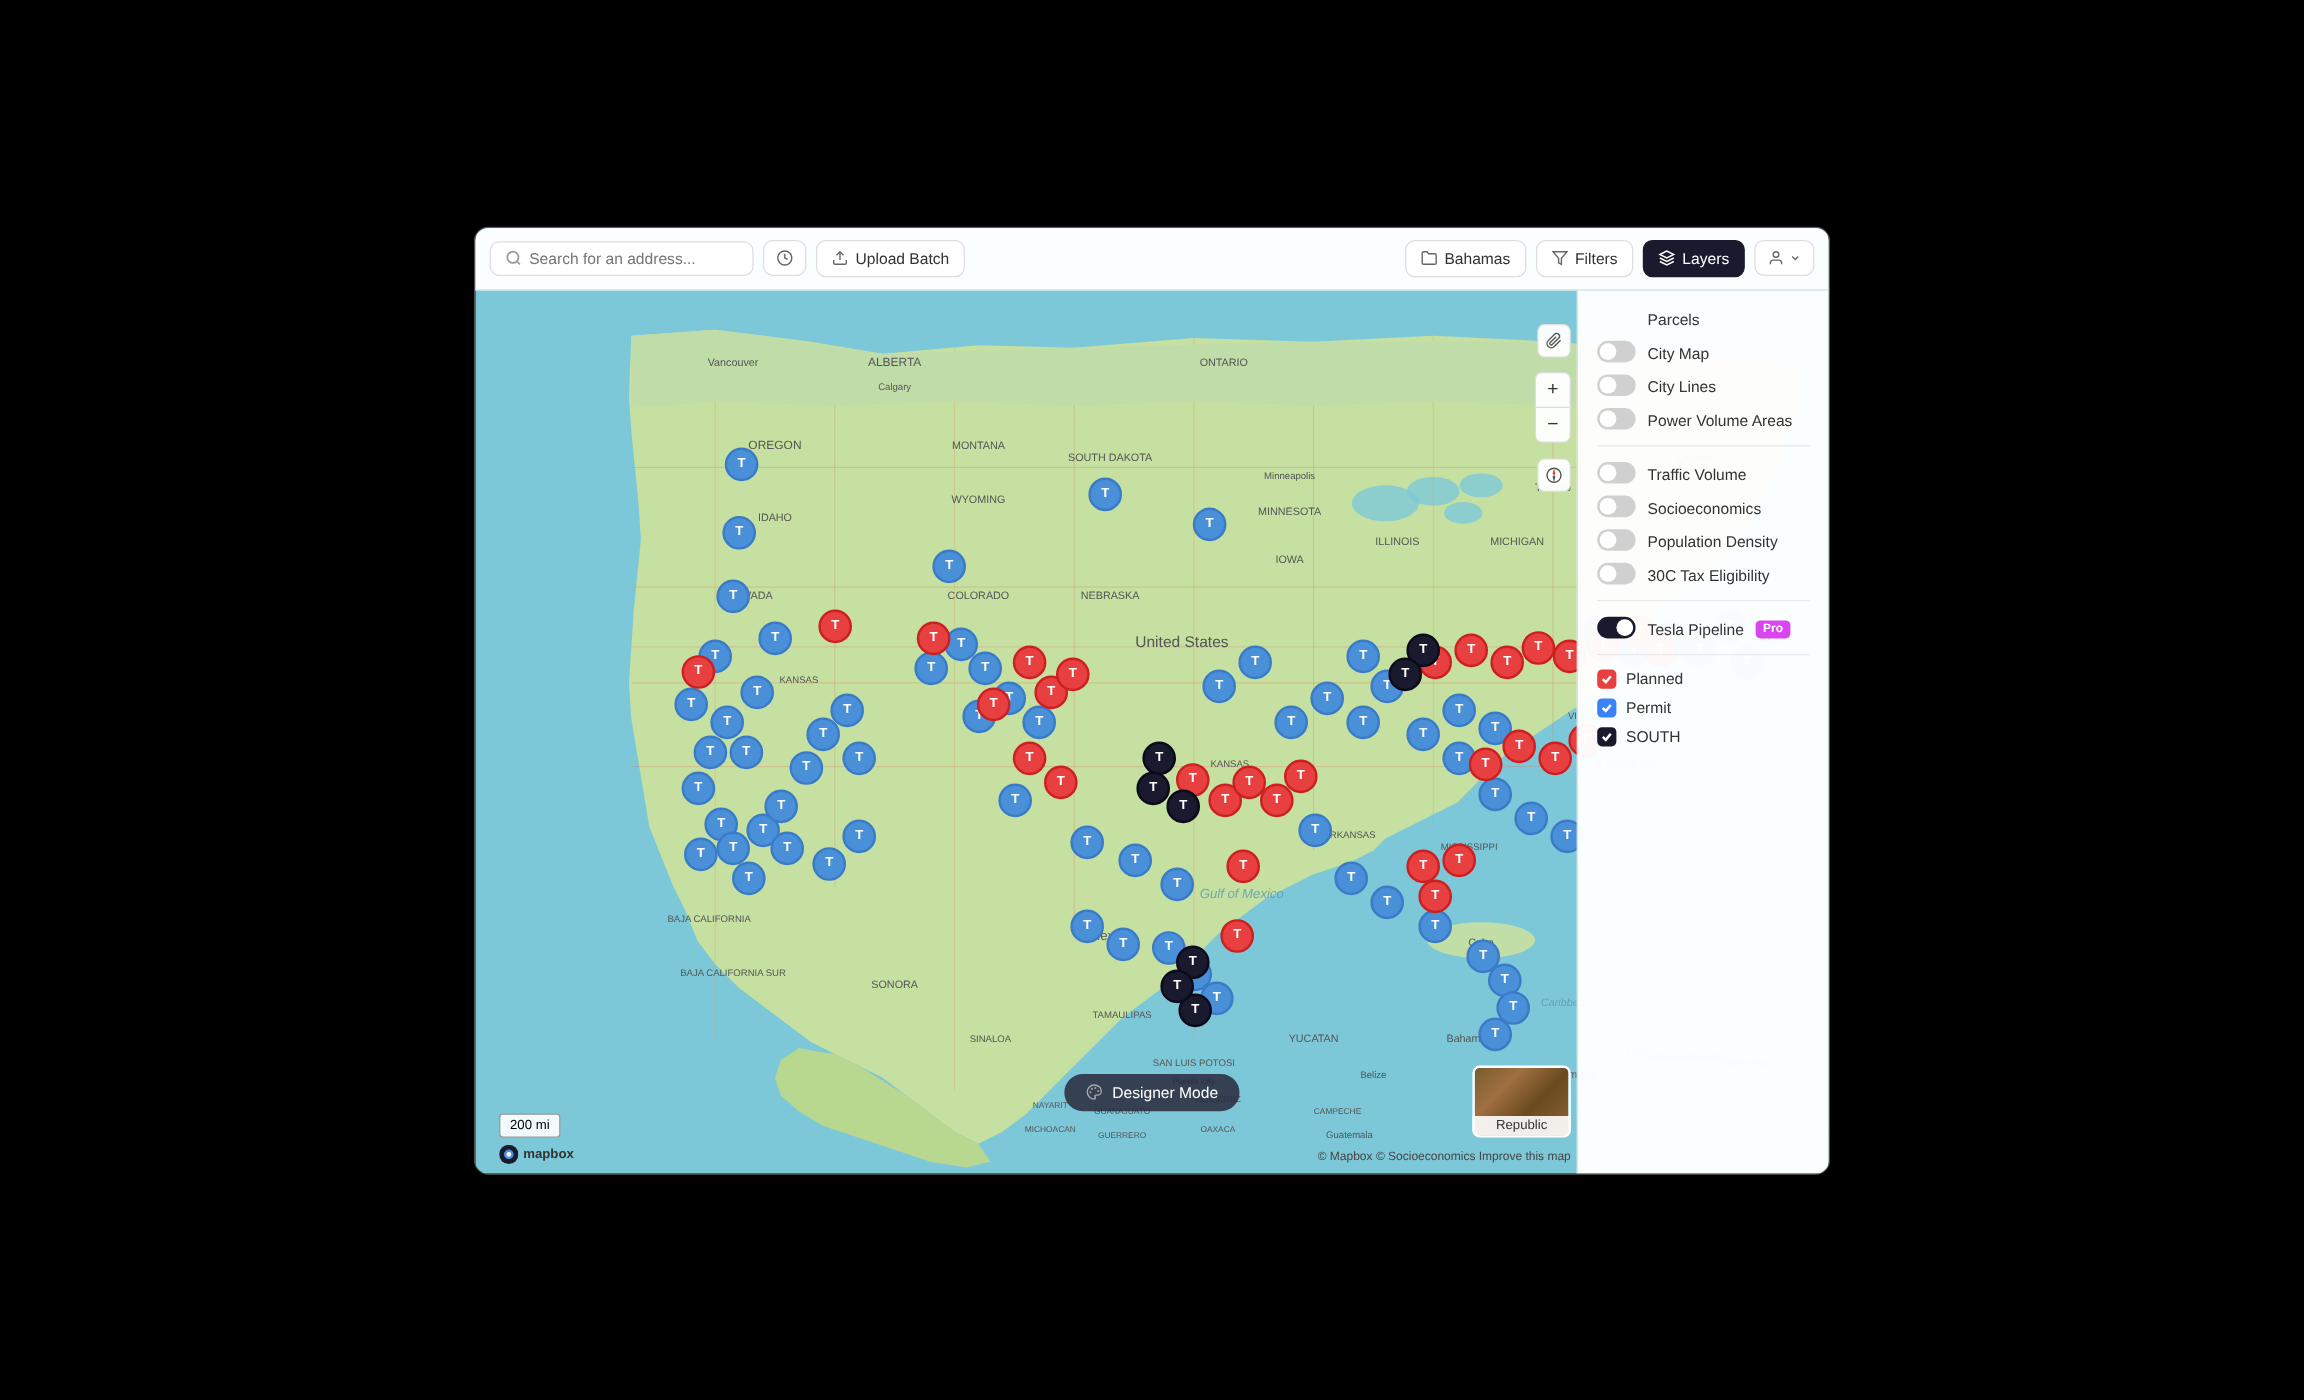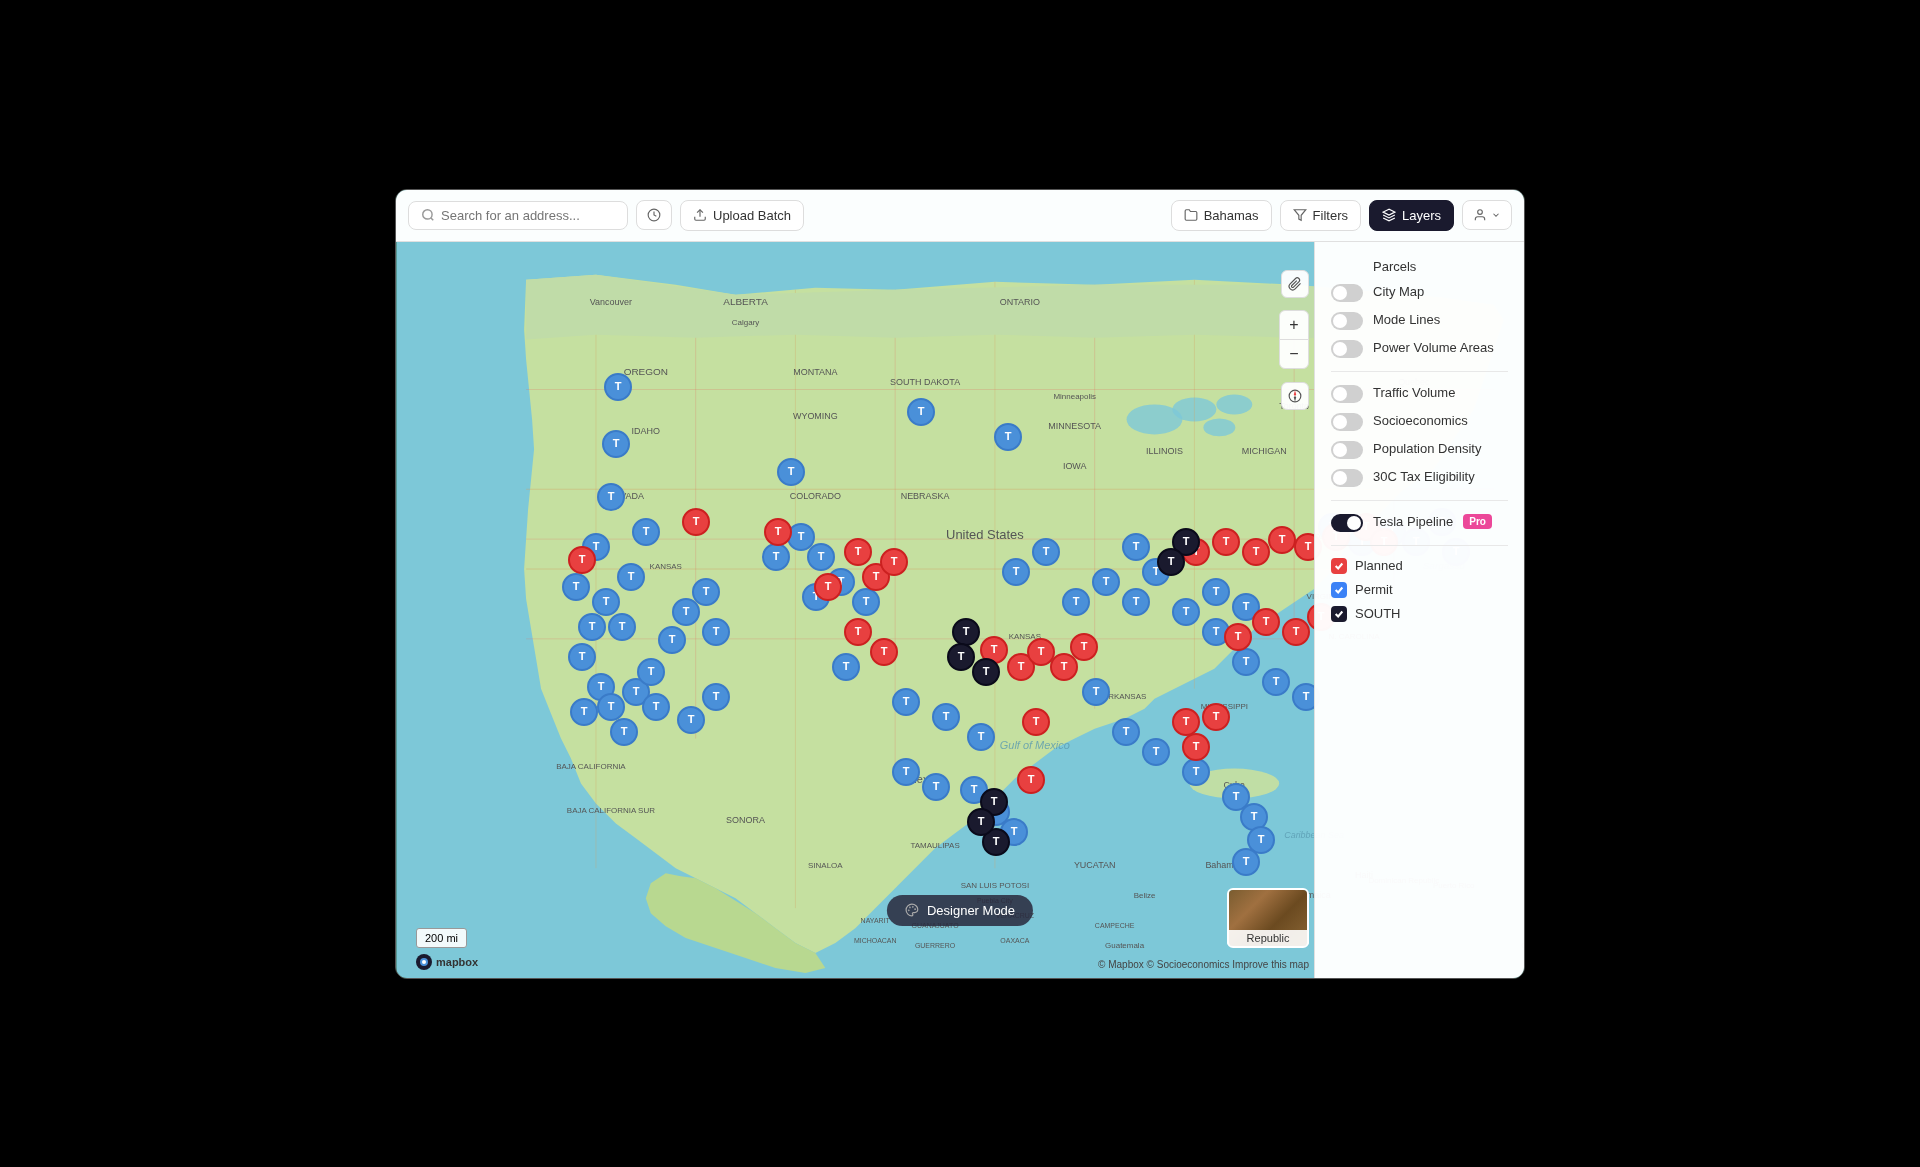--- a/index.html
+++ b/index.html
@@ -93,21 +93,21 @@
       width: 210px;
       background: rgba(255,255,255,0.97);
       border-left: 1px solid #e0e0e0;
       padding: 12px 16px;
       z-index: 90;
       bottom: 0;
     }
 
     .layer-item {
       display: flex;
-      align-items: flex-start;
+      align-items: flex-end;
       gap: 10px;
       padding: 5px 0;
       font-size: 13px;
       color: #333;
     }
 
     .toggle-switch {
       width: 32px;
       height: 18px;
       border-radius: 9px;
@@ -149,21 +149,21 @@
       align-items: center;
       justify-content: center;
     }
     .checkbox-custom.checked-red { background: #e84040; border-color: #e84040; }
     .checkbox-custom.checked-blue { background: #3b82f6; border-color: #3b82f6; }
     .checkbox-custom.checked-dark { background: #1a1a2e; border-color: #1a1a2e; }
 
     .divider { border: none; border-top: 1px solid #e8e8e8; margin: 8px 0; }
 
     .pro-badge {
-      background: #ec4899;
+      background: #d946ef;
       color: #fff;
       font-size: 10px;
       padding: 2px 6px;
       border-radius: 4px;
       font-weight: 600;
     }
 
     
     .markers-container {
       position: absolute;
@@ -879,21 +879,21 @@
       <span>Parcels</span>
     </div>
 
     <div class="layer-item">
       <div class="toggle-switch off"></div>
       <span>City Map</span>
     </div>
 
     <div class="layer-item">
       <div class="toggle-switch off"></div>
-      <span>Mode Lines</span>
+      <span>City Lines</span>
     </div>
 
     <div class="layer-item">
       <div class="toggle-switch off"></div>
       <span>Power Volume Areas</span>
     </div>
 
     <hr class="divider">
 
     <div class="layer-item">

